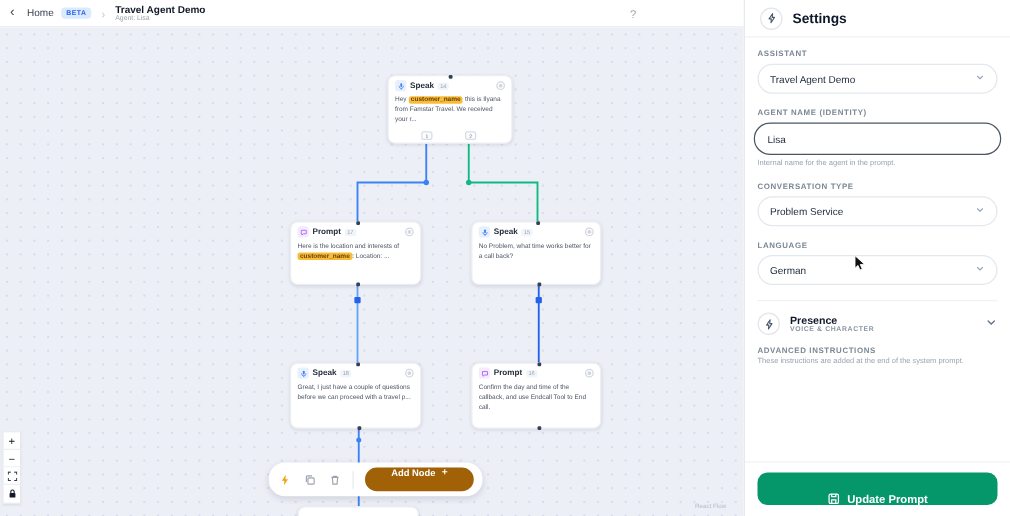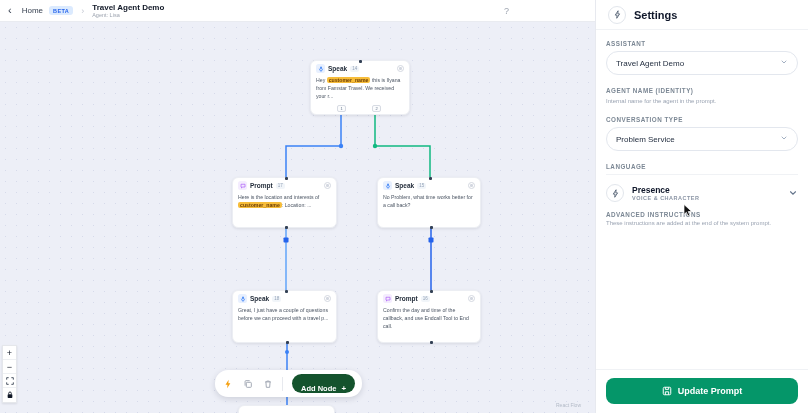--- a/index.html
+++ b/index.html
@@ -50,22 +50,22 @@
   .n-bl    { left:232px; top:268px; width:105px; height:53px; }
   .n-br    { left:377px; top:268px; width:104px; height:53px; }
   .n-part  { left:238px; top:383px; width:97px; height:28px; background:#fff; border-radius:6px 6px 0 0;
              border:1px solid #eceef3; box-shadow:0 1px 3px rgba(16,24,40,.10); position:absolute; }
 
   
   .fl-toolbar { position:absolute; left:215px; top:348px; height:27px; background:#fff; border-radius:13px;
                 box-shadow:0 2px 6px rgba(16,24,40,.14); display:flex; align-items:center; gap:9px; padding:0 7px; z-index:5; }
   .tb-ic { width:11px; height:11px; display:flex; align-items:center; justify-content:center; cursor:pointer; }
   .tb-sep { width:1px; height:14px; background:#e7e9ee; }
-  .add-node-btn { background:#14532d; color:#fff; height:19px; border-radius:10px; display:flex; align-items:flex-end;
-                  gap:5px; padding:0 9px; font-size:7.5px; font-weight:bold; cursor:pointer; }
+  .add-node-btn { background:#a16207; color:#fff; height:19px; border-radius:10px; display:flex; align-items:flex-start;
+                  gap:5px; padding:0 21px; font-size:7.5px; font-weight:bold; cursor:pointer; }
   .add-plus { font-size:8px; font-weight:bold; line-height:1; }
 
   
   .zoomctl { position:absolute; left:2px; top:323px; width:15px; background:#fff; border:1px solid #e5e7eb;
              box-shadow:0 1px 2px rgba(16,24,40,.1); z-index:5; }
   .zbtn { width:100%; height:14px; display:flex; align-items:center; justify-content:center; font-size:9px;
           color:#111827; border-bottom:1px solid #eef0f3; cursor:pointer; background:#fff; }
   .zbtn:last-child { border-bottom:none; }
 
   .attribution { position:absolute; left:556px; top:380px; font-size:5px; color:#b3bac7; }
@@ -92,21 +92,21 @@
   .presence-txt { display:flex; flex-direction:column; line-height:1.2; }
   .presence-title { font-size:8.5px; font-weight:bold; color:#0f172a; }
   .presence-sub { font-size:5.5px; font-weight:bold; letter-spacing:.5px; color:#8b95a5; }
   .presence-row .chev { margin-left:auto; }
   .adv-help { font-size:6px; color:#9aa3b2; margin-bottom:5px; }
   .adv-text { width:100%; height:55px; border:1px solid #e3e7ee; border-radius:8px; padding:6px 7px;
               font-size:7.8px; line-height:1.45; color:#1e293b; resize:none;
               font-family:"Liberation Sans", sans-serif; outline:none; }
   .panel-footer { margin-top:auto; border-top:1px solid #f0f2f5; padding:8px 10px 9px 10px; flex:none; }
   .update-btn { width:100%; height:26px; background:#059669; border:none; border-radius:8px; color:#fff;
-                font-size:9px; font-weight:bold; display:flex; align-items:center; justify-content:center;
+                font-size:9px; font-weight:bold; display:flex; align-items:flex-end; justify-content:center;
                 gap:6px; cursor:pointer; font-family:"Liberation Sans", sans-serif; }
 
   .cursor { position:absolute; left:683px; top:204px; z-index:60; }
 </style>
 </head>
 <body>
 
 <div class="app">
 
   <div class="topbar">
@@ -292,33 +292,42 @@
       <div class="select">
         <span>Travel Agent Demo</span>
         <span class="chev">
           <svg width="8" height="8" viewBox="0 0 12 12">
               <path d="M3 4.5 6 7.5 9 4.5" fill="none" stroke="#94a3b8" stroke-width="1.3" stroke-linecap="round"></path>
             </svg>
         </span>
       </div>
 
       <div class="f-label">AGENT NAME (IDENTITY)</div>
+      <input class="txt-input" type="text" value="Lisa" style="">
       <div class="f-help">Internal name for the agent in the prompt.</div>
 
       <div class="f-label">CONVERSATION TYPE</div>
       <div class="select">
         <span>Problem Service</span>
         <span class="chev">
           <svg width="8" height="8" viewBox="0 0 12 12">
               <path d="M3 4.5 6 7.5 9 4.5" fill="none" stroke="#94a3b8" stroke-width="1.3" stroke-linecap="round"></path>
             </svg>
         </span>
       </div>
 
       <div class="f-label" style="margin-top:4px">LANGUAGE</div>
+      <div class="select">
+        <span>German</span>
+        <span class="chev">
+          <svg width="8" height="8" viewBox="0 0 12 12">
+              <path d="M3 4.5 6 7.5 9 4.5" fill="none" stroke="#94a3b8" stroke-width="1.3" stroke-linecap="round"></path>
+            </svg>
+        </span>
+      </div>
 
       <div class="presence-row">
         <span class="ic-circle">
           <svg width="9" height="9" viewBox="0 0 12 12">
               <path d="M6.8 1 3 6.8h2.4L5 11l3.8-5.8H6.4z" fill="none" stroke="#475569" stroke-width="1.1" stroke-linejoin="round"></path>
             </svg>
         </span>
         <span class="presence-txt">
           <span class="presence-title">Presence</span>
           <span class="presence-sub">VOICE &amp; CHARACTER</span>

